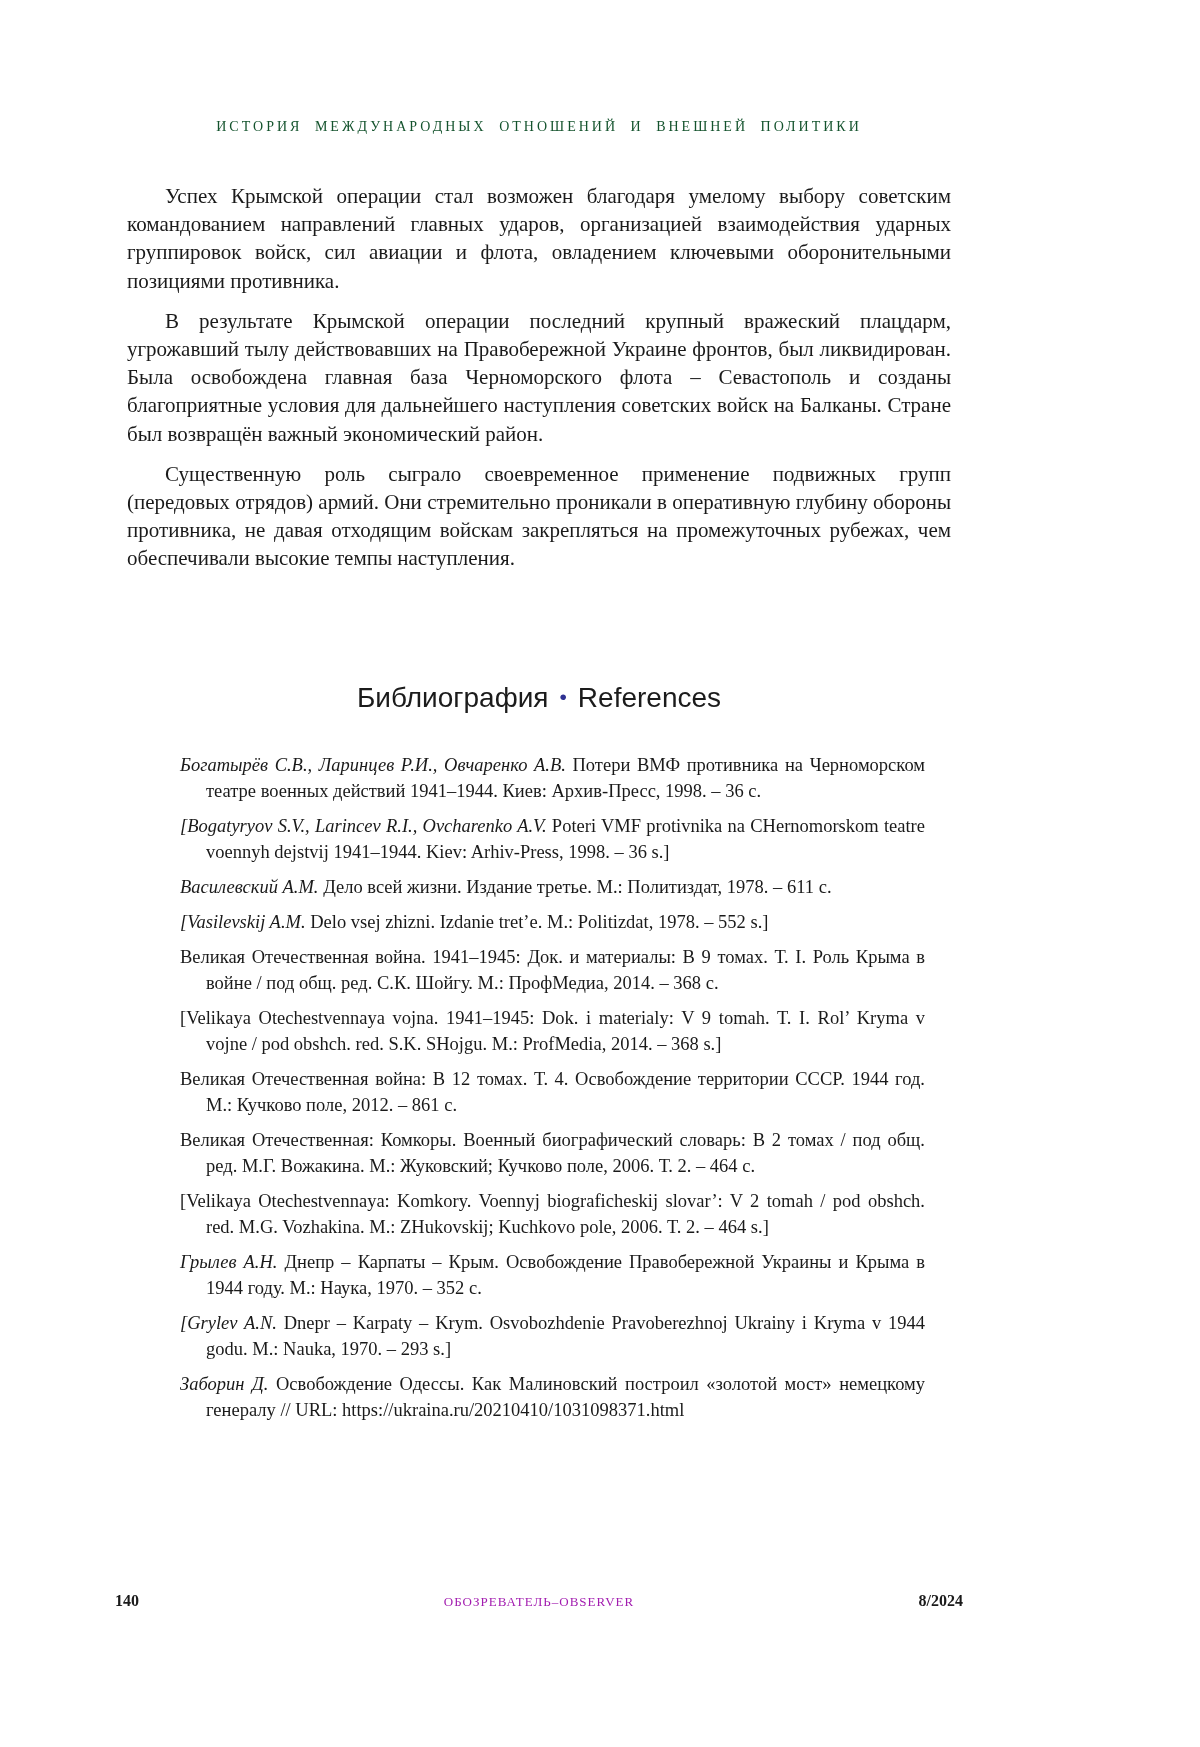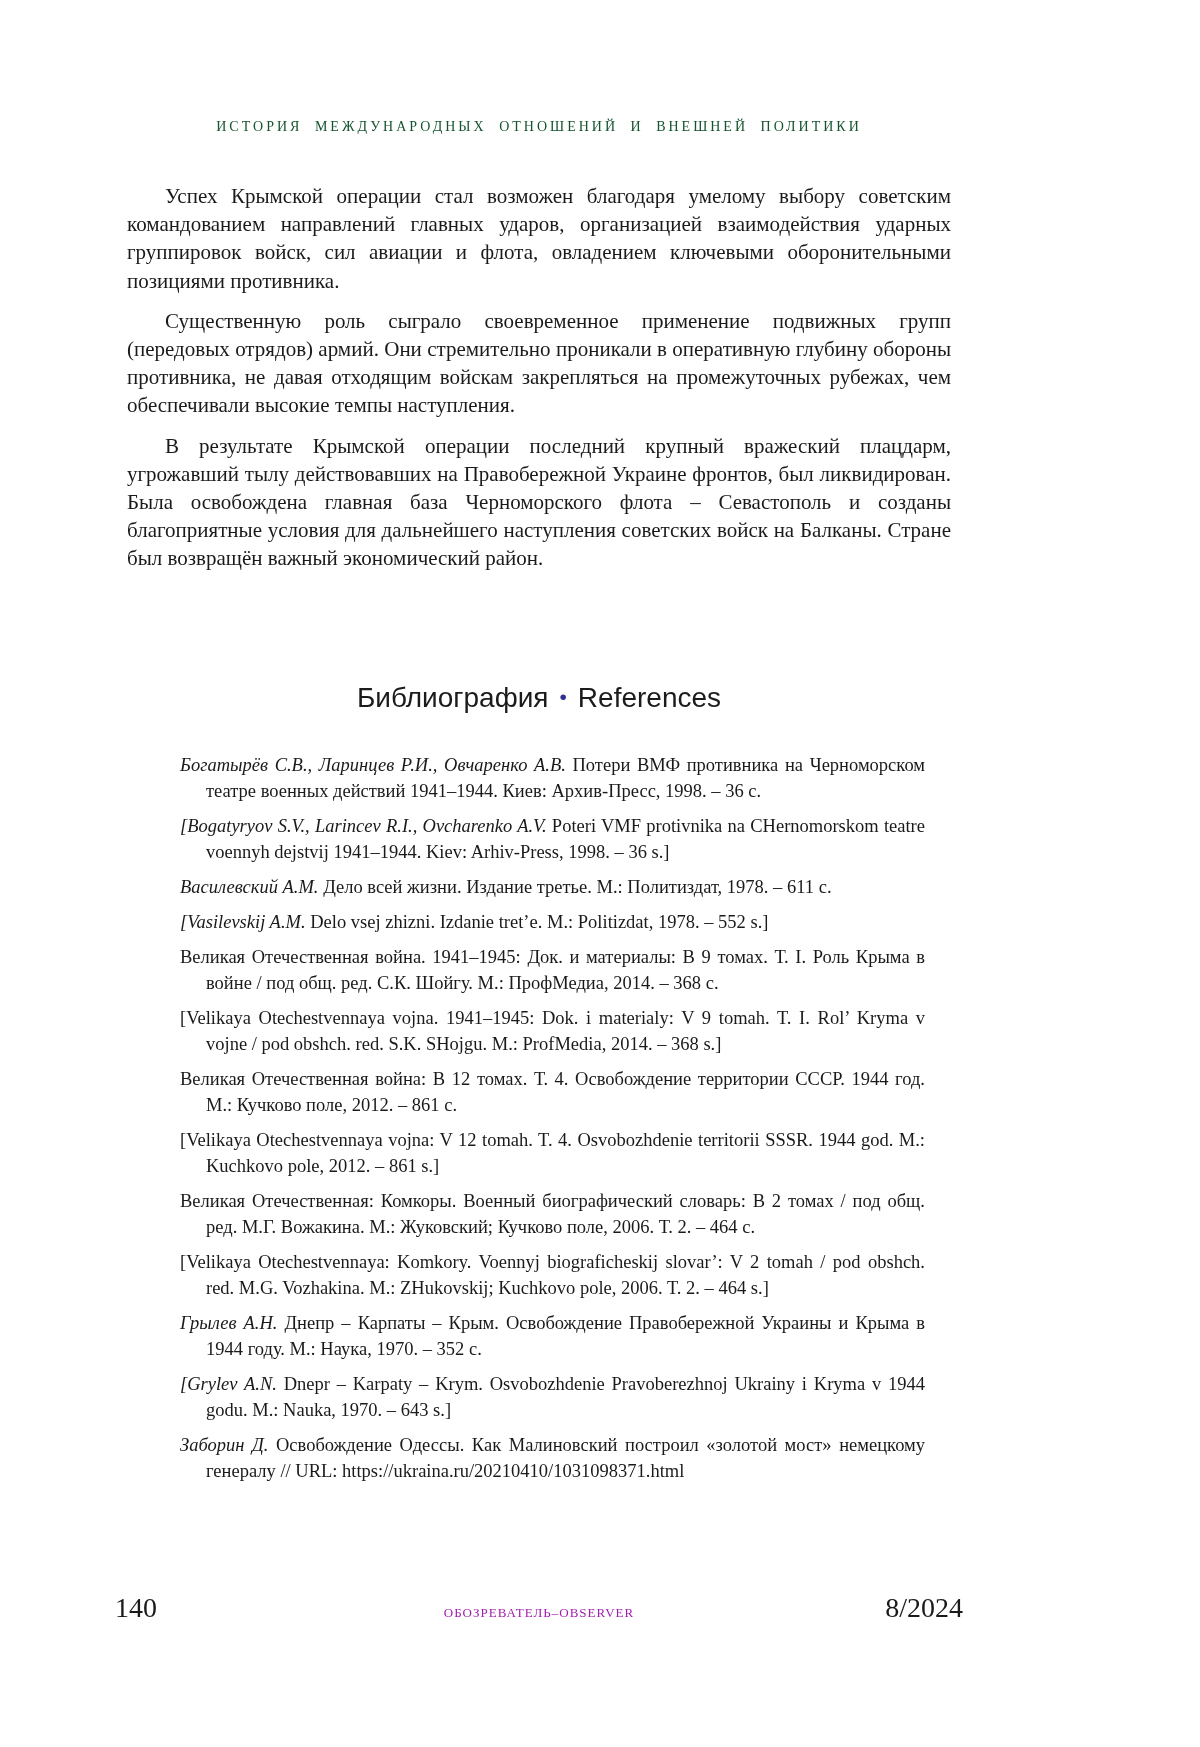--- a/index.html
+++ b/index.html
@@ -70,61 +70,60 @@
   .ref .authors { font-style: italic; }
   .footer {
     position: absolute;
     top: 1592px;
     left: 115px;
     width: 848px;
     display: flex;
     justify-content: space-between;
     align-items: baseline;
   }
-  .footer .page-num, .footer .issue { font-size: 28px; }
+  .footer .page-num, .footer .issue { font-size: 16px; font-weight: bold; }
   .footer .page-num { width: 120px; text-align: left; }
   .footer .issue { width: 120px; text-align: right; }
   .footer .journal {
     flex: 1;
     text-align: center;
     font-size: 13px;
     letter-spacing: 1px;
     color: #a21caf;
   }
 </style>
 </head>
 <body>
 
 <div class="page">
 
   <div class="running-header">ИСТОРИЯ МЕЖДУНАРОДНЫХ ОТНОШЕНИЙ И ВНЕШНЕЙ ПОЛИТИКИ</div>
 
   <div class="body-text">
     <p>Успех Крымской операции стал возможен благодаря умелому выбору советским командованием направлений главных ударов, организацией взаимодействия ударных группировок войск, сил авиации и флота, овладением ключевыми оборонительными позициями противника.</p>
+    <p>В результате Крымской операции последний крупный вражеский плацдарм, угрожавший тылу действовавших на Правобережной Украине фронтов, был ликвидирован. Была освобождена главная база Черноморского флота – Севастополь и созданы благоприятные условия для дальнейшего наступления советских войск на Балканы. Стране был возвращён важный экономический район.</p>
     <p>Существенную роль сыграло своевременное применение подвижных групп (передовых отрядов) армий. Они стремительно проникали в оперативную глубину обороны противника, не давая отходящим войскам закрепляться на промежуточных рубежах, чем обеспечивали высокие темпы наступления.</p>
-    <p>В результате Крымской операции последний крупный вражеский плацдарм, угрожавший тылу действовавших на Правобережной Украине фронтов, был ликвидирован. Была освобождена главная база Черноморского флота – Севастополь и созданы благоприятные условия для дальнейшего наступления советских войск на Балканы. Стране был возвращён важный экономический район.</p>
   </div>
 
   <div class="bib-heading">
     <span>Библиография</span><span class="bullet">•</span><span>References</span>
   </div>
 
   <div class="refs">
     <p class="ref"><span class="authors">Богатырёв С.В., Ларинцев Р.И., Овчаренко А.В. </span><span>Потери ВМФ противника на Черноморском театре военных действий 1941–1944. Киев: Архив-Пресс, 1998. – 36 с.</span></p>
     <p class="ref"><span class="authors">[Bogatyryov S.V., Larincev R.I., Ovcharenko A.V. </span><span>Poteri VMF protivnika na CHernomorskom teatre voennyh dejstvij 1941–1944. Kiev: Arhiv-Press, 1998. – 36 s.]</span></p>
     <p class="ref"><span class="authors">Василевский А.М. </span><span>Дело всей жизни. Издание третье. М.: Политиздат, 1978. – 611 с.</span></p>
     <p class="ref"><span class="authors">[Vasilevskij A.M. </span><span>Delo vsej zhizni. Izdanie tret’e. M.: Politizdat, 1978. – 552 s.]</span></p>
     <p class="ref"><span class="authors"></span><span>Великая Отечественная война. 1941–1945: Док. и материалы: В 9 томах. Т. I. Роль Крыма в войне / под общ. ред. С.К. Шойгу. М.: ПрофМедиа, 2014. – 368 с.</span></p>
     <p class="ref"><span class="authors"></span><span>[Velikaya Otechestvennaya vojna. 1941–1945: Dok. i materialy: V 9 tomah. T. I. Rol’ Kryma v vojne / pod obshch. red. S.K. SHojgu. M.: ProfMedia, 2014. – 368 s.]</span></p>
     <p class="ref"><span class="authors"></span><span>Великая Отечественная война: В 12 томах. Т. 4. Освобождение территории СССР. 1944 год. М.: Кучково поле, 2012. – 861 с.</span></p>
-    <p class="ref"><span class="authors"></span><span>[Velikaya Otechestvennaya vojna: V 12 tomah. T. 4. Osvobozhdenie territorii SSSR. 1944 god. M.: Kuchkovo pole, 2012. – 861 s.]</span></p>
     <p class="ref"><span class="authors"></span><span>Великая Отечественная: Комкоры. Военный биографический словарь: В 2 томах / под общ. ред. М.Г. Вожакина. М.: Жуковский; Кучково поле, 2006. Т. 2. – 464 с.</span></p>
     <p class="ref"><span class="authors"></span><span>[Velikaya Otechestvennaya: Komkory. Voennyj biograficheskij slovar’: V 2 tomah / pod obshch. red. M.G. Vozhakina. M.: ZHukovskij; Kuchkovo pole, 2006. T. 2. – 464 s.]</span></p>
     <p class="ref"><span class="authors">Грылев А.Н. </span><span>Днепр – Карпаты – Крым. Освобождение Правобережной Украины и Крыма в 1944 году. М.: Наука, 1970. – 352 с.</span></p>
-    <p class="ref"><span class="authors">[Grylev A.N. </span><span>Dnepr – Karpaty – Krym. Osvobozhdenie Pravoberezhnoj Ukrainy i Kryma v 1944 godu. M.: Nauka, 1970. – 643 s.]</span></p>
+    <p class="ref"><span class="authors">[Grylev A.N. </span><span>Dnepr – Karpaty – Krym. Osvobozhdenie Pravoberezhnoj Ukrainy i Kryma v 1944 godu. M.: Nauka, 1970. – 293 s.]</span></p>
     <p class="ref"><span class="authors">Заборин Д. </span><span>Освобождение Одессы. Как Малиновский построил «золотой мост» немецкому генералу // URL: https://ukraina.ru/20210410/1031098371.html</span></p>
   </div>
 
   <div class="footer">
     <span class="page-num">140</span>
     <span class="journal">ОБОЗРЕВАТЕЛЬ–OBSERVER</span>
     <span class="issue">8/2024</span>
   </div>
 
 </div>

